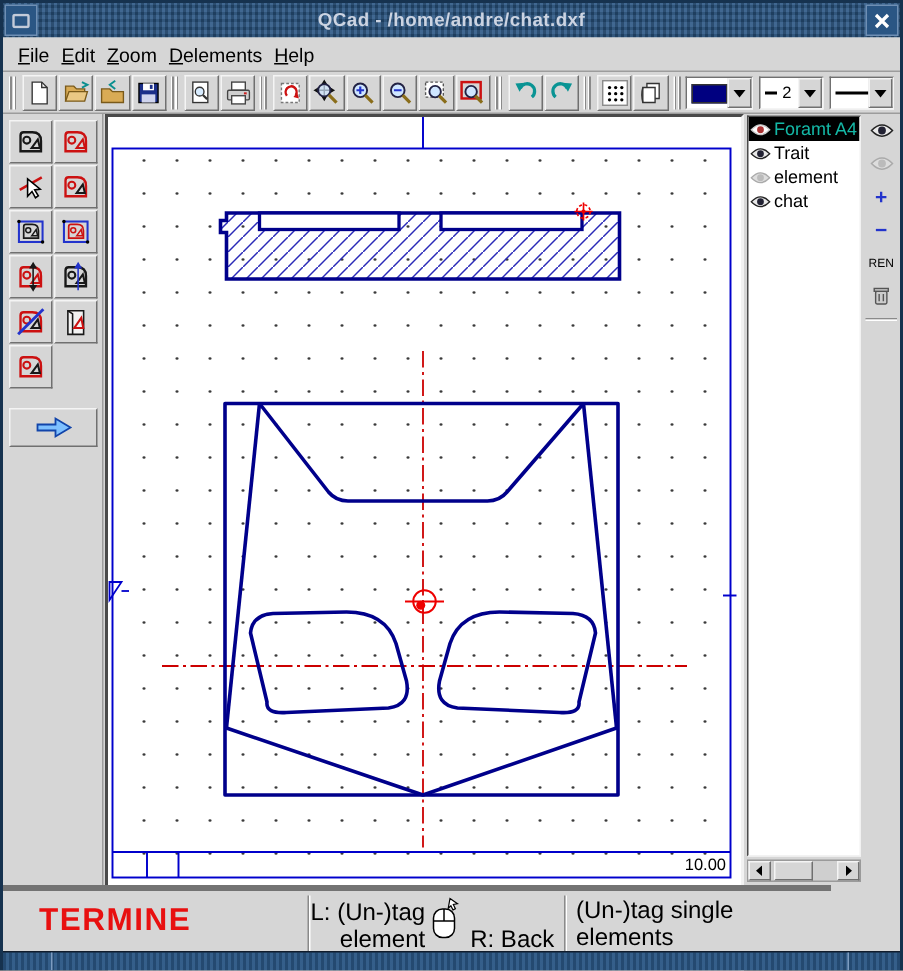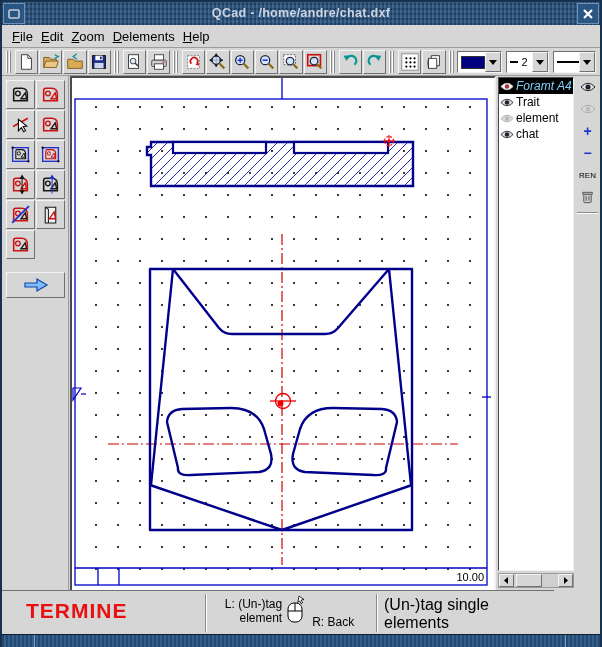--- a/index.html
+++ b/index.html
@@ -53,38 +53,38 @@
   .cinner{position:absolute;left:0;top:0;width:422px;height:510px;overflow:hidden;}
   .grid{position:absolute;left:4px;top:12px;width:404px;height:482px;
     background-image:radial-gradient(circle,#3a3a3a 0.8px,transparent 1px);
     background-size:22px 22px;background-position:9px 6px;}
   .gridlabel{position:absolute;right:10px;bottom:5px;font-size:11px;color:#000;}
   
   .lpanel{position:absolute;left:494px;top:0;width:104px;height:514px;background:#d6d6d6;}
   .llist{position:absolute;left:2px;top:1px;width:76px;height:494px;background:#fff;
     border:1px solid;border-color:#4a4a4a #f2f2f2 #f2f2f2 #4a4a4a;overflow:hidden;}
   .lrow{height:16px;display:flex;align-items:center;gap:2px;padding-left:1px;font-size:12px;color:#000;white-space:nowrap;}
-  .lrow.sel{background:#000;color:#7dd3fc;font-style:italic;}
+  .lrow.sel{background:#000;color:#14b8a6;}
   .lhscroll{position:absolute;left:2px;top:497px;width:76px;height:15px;background:#cfcfcf;
     border:1px solid #9a9a9a;display:flex;align-items:center;}
   .sbtn{width:15px;height:13px;background:#d6d6d6;border:1px solid;border-color:#f4f4f4 #707070 #707070 #f4f4f4;
     display:flex;align-items:center;justify-content:center;}
   .sthumb{width:26px;height:13px;background:#d6d6d6;border:1px solid;border-color:#f4f4f4 #707070 #707070 #f4f4f4;margin-left:2px;}
   .strack{flex:1;}
   .minicol{position:absolute;left:80px;top:2px;width:23px;height:510px;}
   .mb{width:23px;height:18px;display:flex;align-items:center;justify-content:center;margin-bottom:4px;
       font-size:8px;font-weight:normal;color:#000;}
   .mb.blue{color:#2233cc;font-size:14px;font-weight:bold;}
   .vsep{width:21px;height:2px;border-top:1px solid #8a8a8a;border-bottom:1px solid #fff;margin:6px 0 0 1px;}
   
   .statusbar{position:absolute;left:0;top:588px;width:552px;height:44px;background:#d6d6d6;
-    border-top:1px solid #737373;}
+    border-top:4px solid #737373;}
   .ssep{position:absolute;top:3px;width:2px;height:38px;border-left:1px solid #8a8a8a;border-right:1px solid #fff;}
   .termine{position:absolute;left:24px;top:8px;font-size:21px;font-weight:bold;color:#e81010;letter-spacing:1px;}
-  .mhint{position:absolute;left:205px;top:4px;width:165px;height:38px;display:flex;align-items:flex-start;justify-content:center;gap:4px;font-size:12px;color:#000;}
+  .mhint{position:absolute;left:205px;top:4px;width:165px;height:38px;display:flex;align-items:flex-start;gap:4px;font-size:16px;color:#000;}
   .mhint .lcol{text-align:right;margin-top:2px;}
   .mhint .rcol{margin-top:20px;}
   .ahint{position:absolute;left:382px;top:5px;font-size:16px;color:#000;}
   
   .bottombar{position:absolute;left:0;top:632px;width:598px;height:15px;background:#2a5684;
     background-image:repeating-linear-gradient(90deg,rgba(0,0,0,.15) 0 2px,rgba(255,255,255,.05) 2px 4px);
     border-top:1px solid #101c2c;}
   .bdiv{position:absolute;top:0;width:1px;height:15px;background:#7d9cc0;}
 </style>
 </head>

